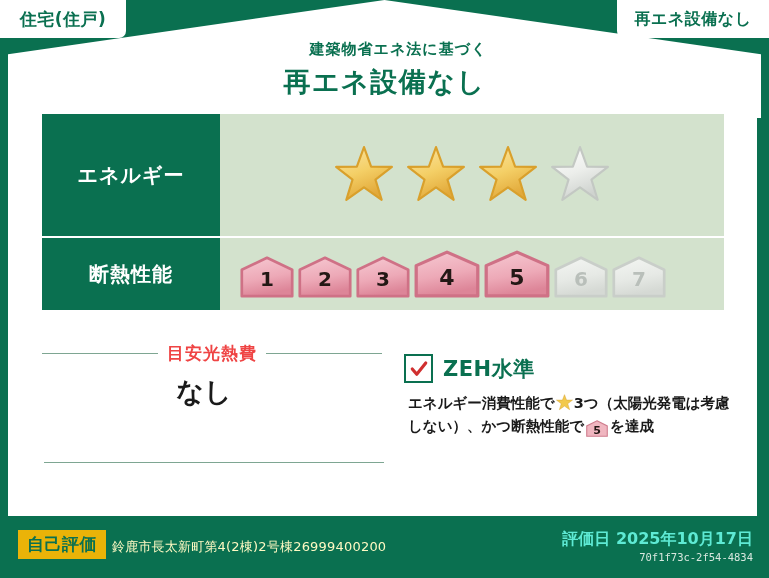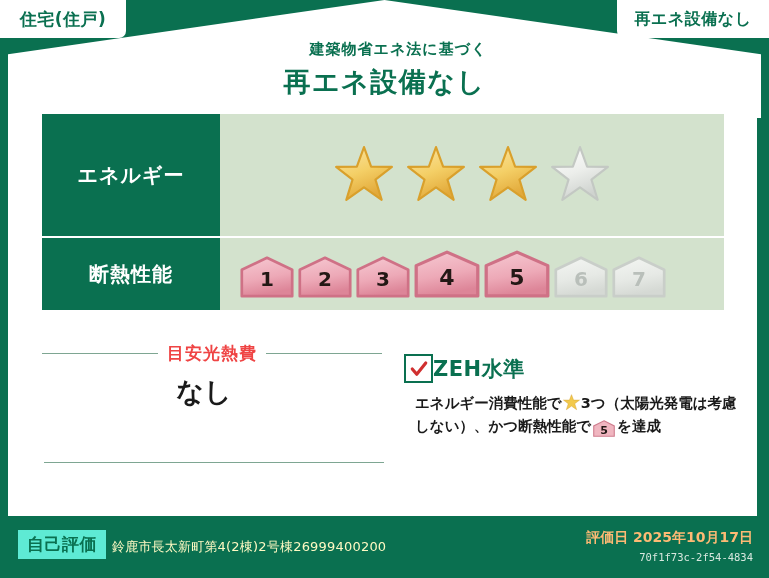--- a/index.html
+++ b/index.html
@@ -125,29 +125,29 @@
     position:absolute;top:48px;left:0;width:392px;
     text-align:center;
     font-size:27px;font-weight:bold;color:#1a1a1a;
   }
   .cost-rule{
     position:absolute;top:136px;left:36px;width:340px;height:1px;
     background:#7ea692;
   }
 
   
-  .zeh-head{display:flex;align-items:center;margin-left:4px;}
+  .zeh-head{display:flex;align-items:center;gap:10px;margin-left:4px;}
   .checkbox{
     width:25px;height:25px;border:2px solid #0a7050;background:#fff;
     display:flex;align-items:center;justify-content:center;flex:0 0 auto;
   }
   .checkbox svg{width:18px;height:18px;}
   .zeh-title{font-size:21px;font-weight:bold;color:#0a7050;letter-spacing:0.5px;}
   .zeh-desc{
-    margin-top:9px;margin-left:15px;
+    margin-top:9px;margin-left:8px;
     font-size:14.5px;line-height:1.62;color:#1a1a1a;
     width:322px;font-weight:bold;
   }
   .inline-star{width:17px;height:17px;vertical-align:-3px;margin:0 1px;}
   .inline-badge{
     display:inline-block;position:relative;
     width:22px;height:17px;vertical-align:-3px;margin:0 2px;
   }
   .inline-badge svg{position:absolute;inset:0;width:100%;height:100%;}
   .inline-badge i{
@@ -156,31 +156,31 @@
     line-height:22px;
   }
 
   
   .footer{
     position:absolute;left:0;bottom:0;width:769px;height:60px;
     background:#0a7050;z-index:4;
   }
   .self-eval{
     position:absolute;left:18px;top:12px;
-    background:#5eead4;color:#0a7050;
+    background:#eab308;color:#0a7050;
     font-weight:bold;font-size:17px;
     padding:3px 9px;letter-spacing:0.5px;
   }
   .addr{
     position:absolute;left:112px;top:20px;
     color:#fef9c3;font-size:13px;letter-spacing:0.2px;
   }
   .eval-date{
     position:absolute;right:16px;top:11px;
-    color:#fdba74;font-size:14px;font-weight:bold;
+    color:#5eead4;font-size:16px;font-weight:bold;
   }
   .eval-id{
     position:absolute;right:16px;top:33px;
     color:#d8e8df;font-size:10.5px;
     font-family:"DejaVu Sans Mono","Liberation Mono",monospace;
   }
 </style>
 </head>
 <body>
 

